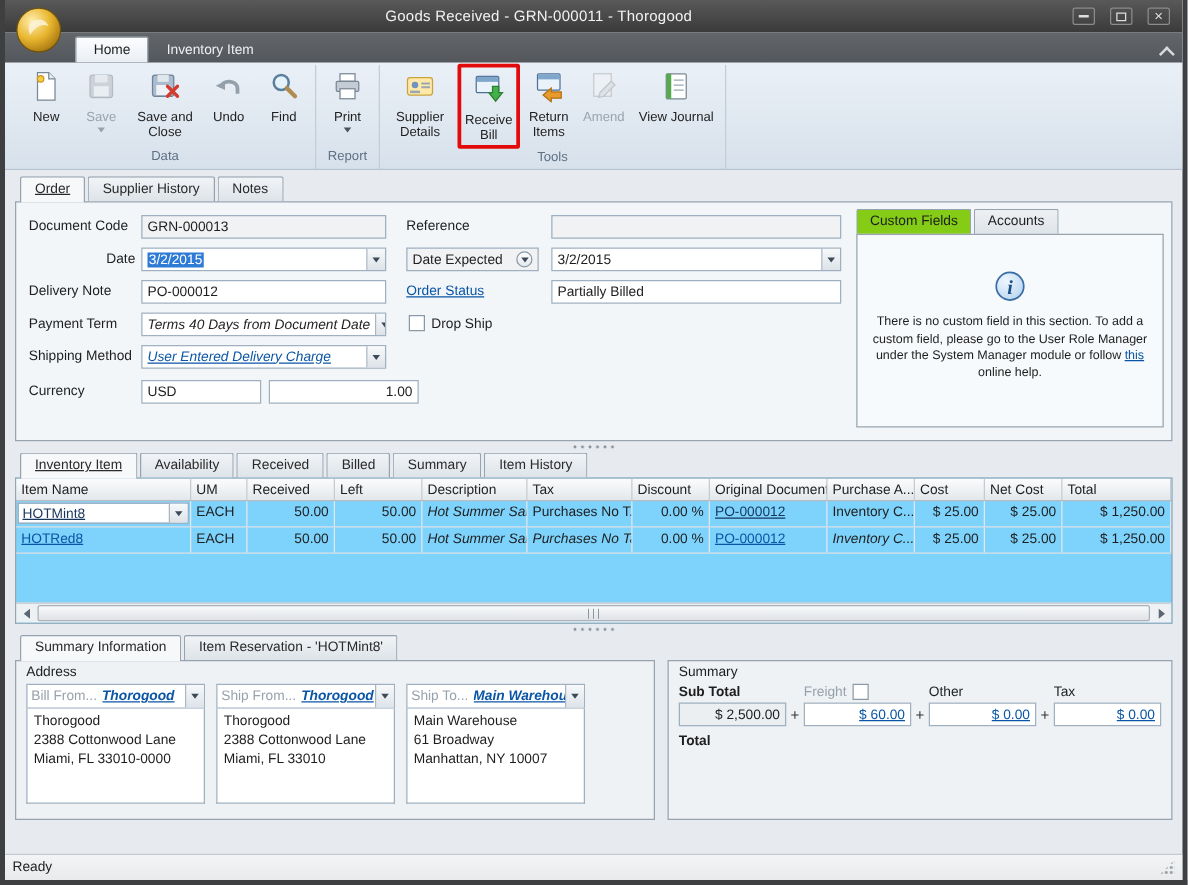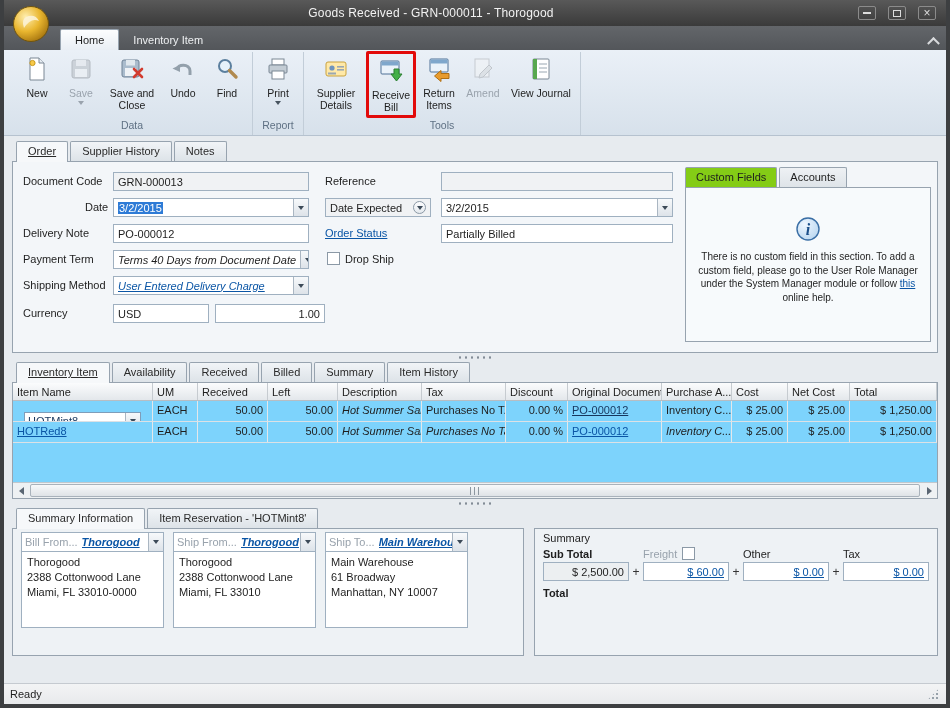--- a/index.html
+++ b/index.html
@@ -347,21 +347,21 @@
       <div class="ff" style="left:100px;top:114px;width:196px;">
         <span class="link it">User Entered Delivery Charge</span>
         <span class="grow"></span>
           <span class="dd"></span>
       </div>
 
       <span class="fl" style="left:10px;top:145px;">Currency</span>
       <div class="ff" style="left:100px;top:142px;width:96px;">
         <span>USD</span>
       </div>
-      <div class="ff" style="left:202px;top:142px;width:110px;justify-content:flex-end;">
+      <div class="ff" style="left:202px;top:142px;width:120px;justify-content:flex-end;">
         <span>1.00</span>
       </div>
 
       <span class="fl" style="left:312px;top:13px;">Reference</span>
       <div class="ff gray" style="left:428px;top:10px;width:232px;">
         <span></span>
       </div>
 
       <div class="ff" style="left:312px;top:36px;width:106px;background:#f0f2f4;">
         <span>Date Expected</span>
@@ -428,21 +428,21 @@
         <div class="gh c5">Tax</div>
         <div class="gh c6">Discount</div>
         <div class="gh c7">Original Document</div>
         <div class="gh c8">Purchase A...</div>
         <div class="gh c9">Cost</div>
         <div class="gh c10">Net Cost</div>
         <div class="gh c11">Total</div>
       </div>
 
       <div class="grow-r">
-        <div class="gc c0" style="padding:10px;display:flex;">
+        <div class="gc c0" style="padding:0;display:flex;">
           <span class="item-combo">
             <span class="glink-dark">HOTMint8</span>
             <span class="grow" style="flex:1;"></span>
             <span class="dd"></span>
           </span>
         </div>
         <div class="gc c1">EACH</div>
         <div class="gc c2 num">50.00</div>
         <div class="gc c3 num">50.00</div>
         <div class="gc c4 ital">Hot Summer Sand...</div>
@@ -490,20 +490,21 @@
       </div>
 
     <div class="tabs">
       <div class="tab active"><span>Summary Information</span></div>
       <div class="tab"><span>Item Reservation - 'HOTMint8'</span></div>
     </div>
 
     <div class="bottom">
 
       <div class="gbox addr-group">
+        <div class="gbox-label">Address</div>
         <div class="addr-row">
           <div class="addr-box">
             <div class="addr-head">
               <span class="addr-label">Bill From...</span>
               <span class="addr-link">Thorogood</span>
               <span class="dd"></span>
             </div>
             <div class="addr-body">
               <div>Thorogood</div>
               <div>2388 Cottonwood Lane</div>

